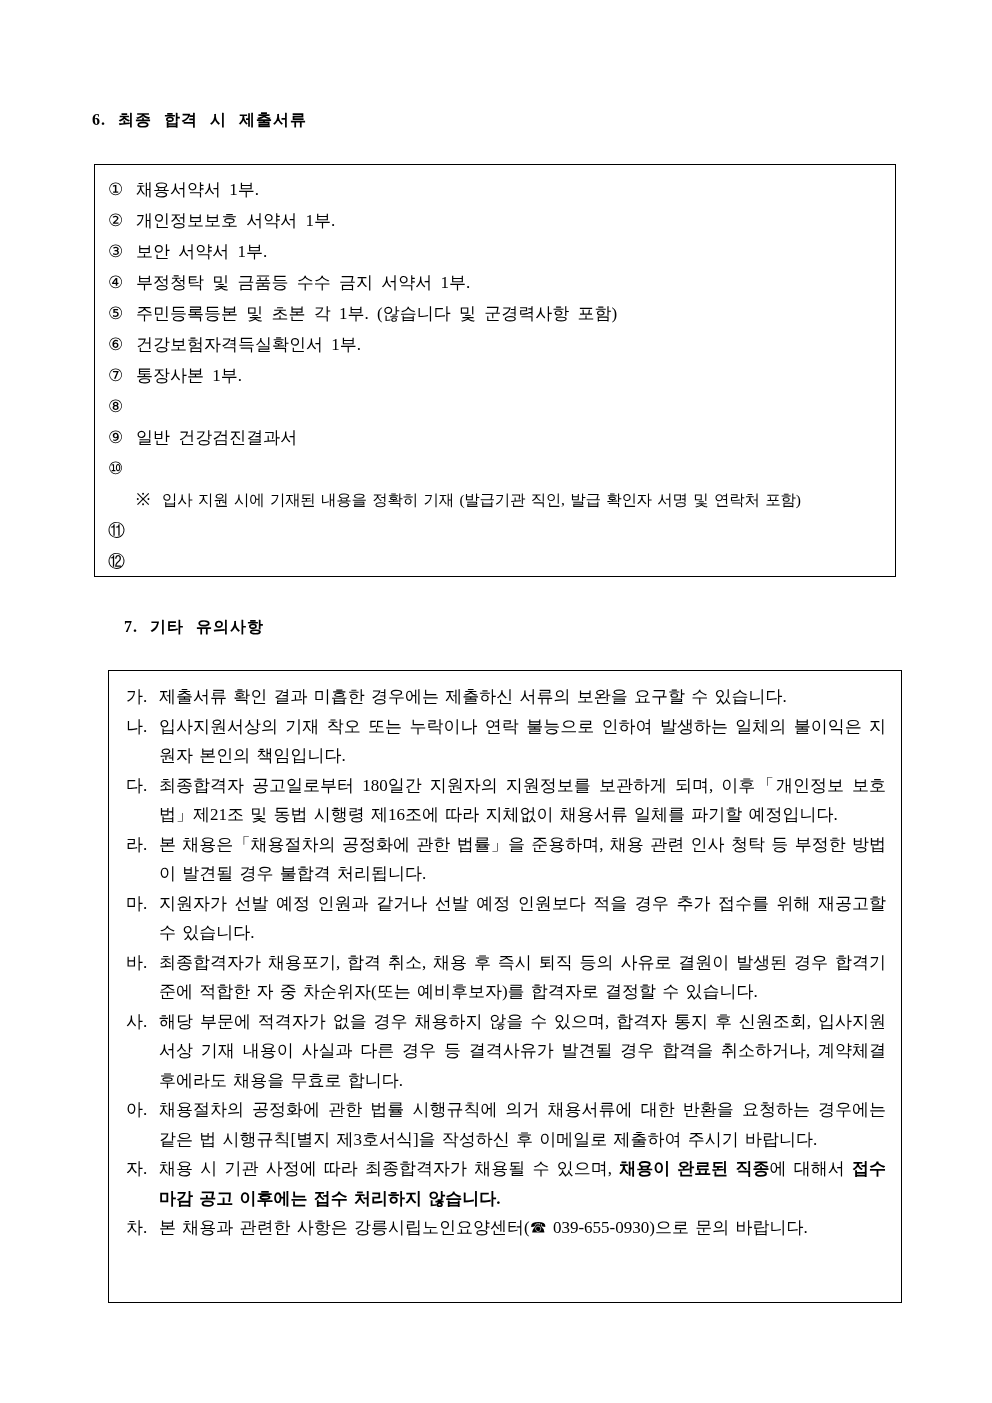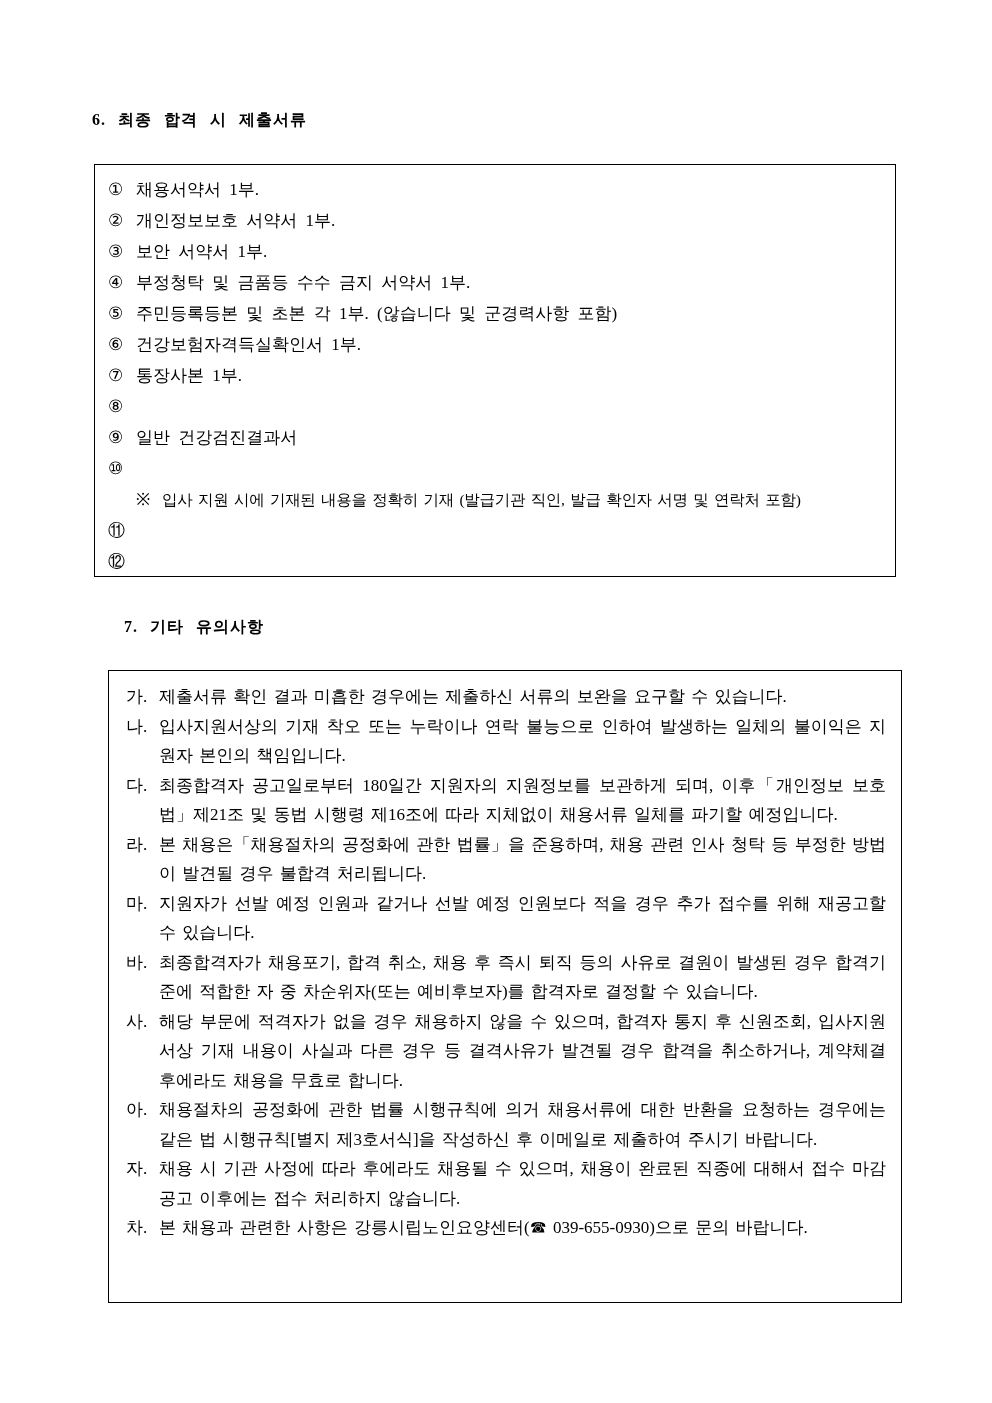--- a/index.html
+++ b/index.html
@@ -77,21 +77,21 @@
   }
   .notice-item .label {
     flex: 0 0 33px;
     word-spacing: 0;
   }
   .notice-item .txt {
     flex: 1 1 auto;
     text-align: justify;
     word-spacing: 2px;
   }
-  .notice-item .txt .b { font-weight: normal; }
+  .notice-item .txt .b { font-weight: bold; }
 </style>
 </head>
 <body>
 
 <div class="page">
 
   <h2 id="title6" class="sec-title">6. 최종 합격 시 제출서류</h2>
 
   <div id="box1" class="box">
 
@@ -196,21 +196,21 @@
         <span class="txt">해당 부문에 적격자가 없을 경우 채용하지 않을 수 있으며, 합격자 통지 후 신원조회, 입사지원서상 기재 내용이 사실과 다른 경우 등 결격사유가 발견될 경우 합격을 취소하거나, 계약체결 후에라도 채용을 무효로 합니다.</span>
       </div>
 
       <div class="notice-item">
         <span class="label">아.</span>
         <span class="txt">채용절차의 공정화에 관한 법률 시행규칙에 의거 채용서류에 대한 반환을 요청하는 경우에는 같은 법 시행규칙[별지 제3호서식]을 작성하신 후 이메일로 제출하여 주시기 바랍니다.</span>
       </div>
 
       <div class="notice-item">
         <span class="label">자.</span>
-        <span class="txt"><span>채용 시 기관 사정에 따라 후에라도 채용될 수 있으며, </span><span class="b">채용이 완료된 직종</span><span>에 대해서 </span><span class="b">접수 마감 공고 이후에는 접수 처리하지 않습니다.</span></span>
+        <span class="txt"><span>채용 시 기관 사정에 따라 최종합격자가 채용될 수 있으며, </span><span class="b">채용이 완료된 직종</span><span>에 대해서 </span><span class="b">접수 마감 공고 이후에는 접수 처리하지 않습니다.</span></span>
       </div>
 
       <div class="notice-item">
         <span class="label">차.</span>
         <span class="txt">본 채용과 관련한 사항은 강릉시립노인요양센터(☎ 039-655-0930)으로 문의 바랍니다.</span>
       </div>
     </div>
 
 </div>
 

